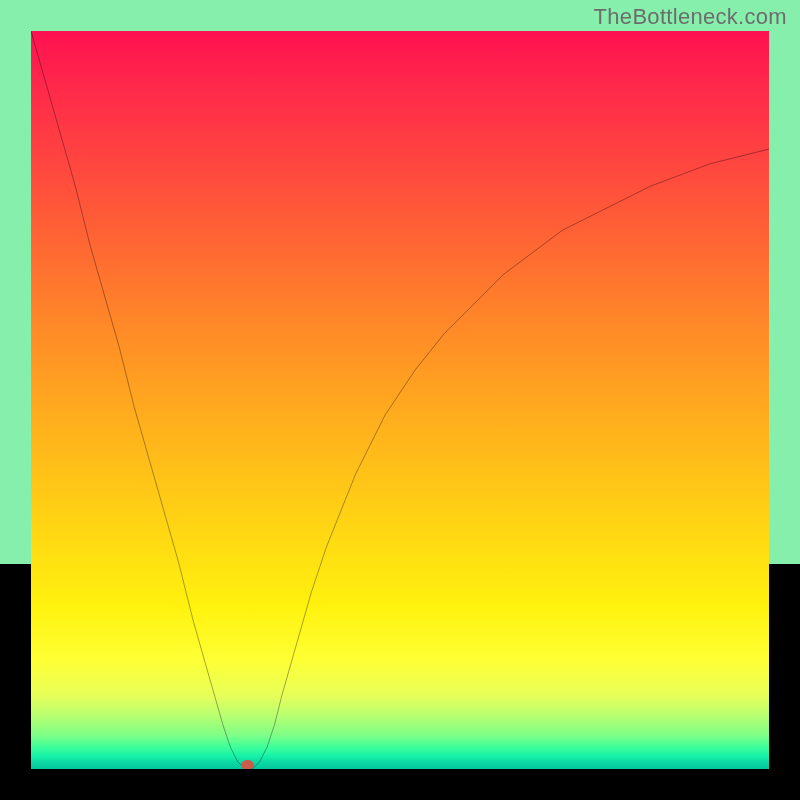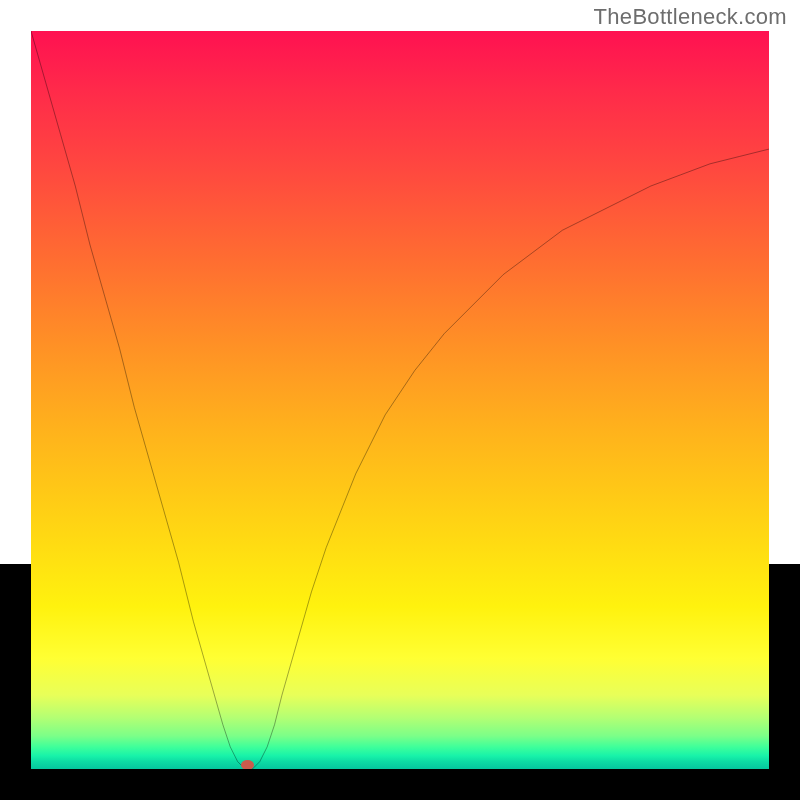--- a/index.html
+++ b/index.html
@@ -8,21 +8,21 @@
     width: 800px;
     height: 800px;
     background: #000;
     overflow: hidden;
     font-family: Arial, Helvetica, sans-serif;
   }
   .chart-wrap {
     position: relative;
     width: 800px;
     height: 564px;
-    background: #ffffff;
+    background: #86efac;
   }
   .plot-area {
     position: absolute;
     left: 31px;
     top: 31px;
     width: 738px;
     height: 738px;
     
     background: linear-gradient(
       to bottom,

